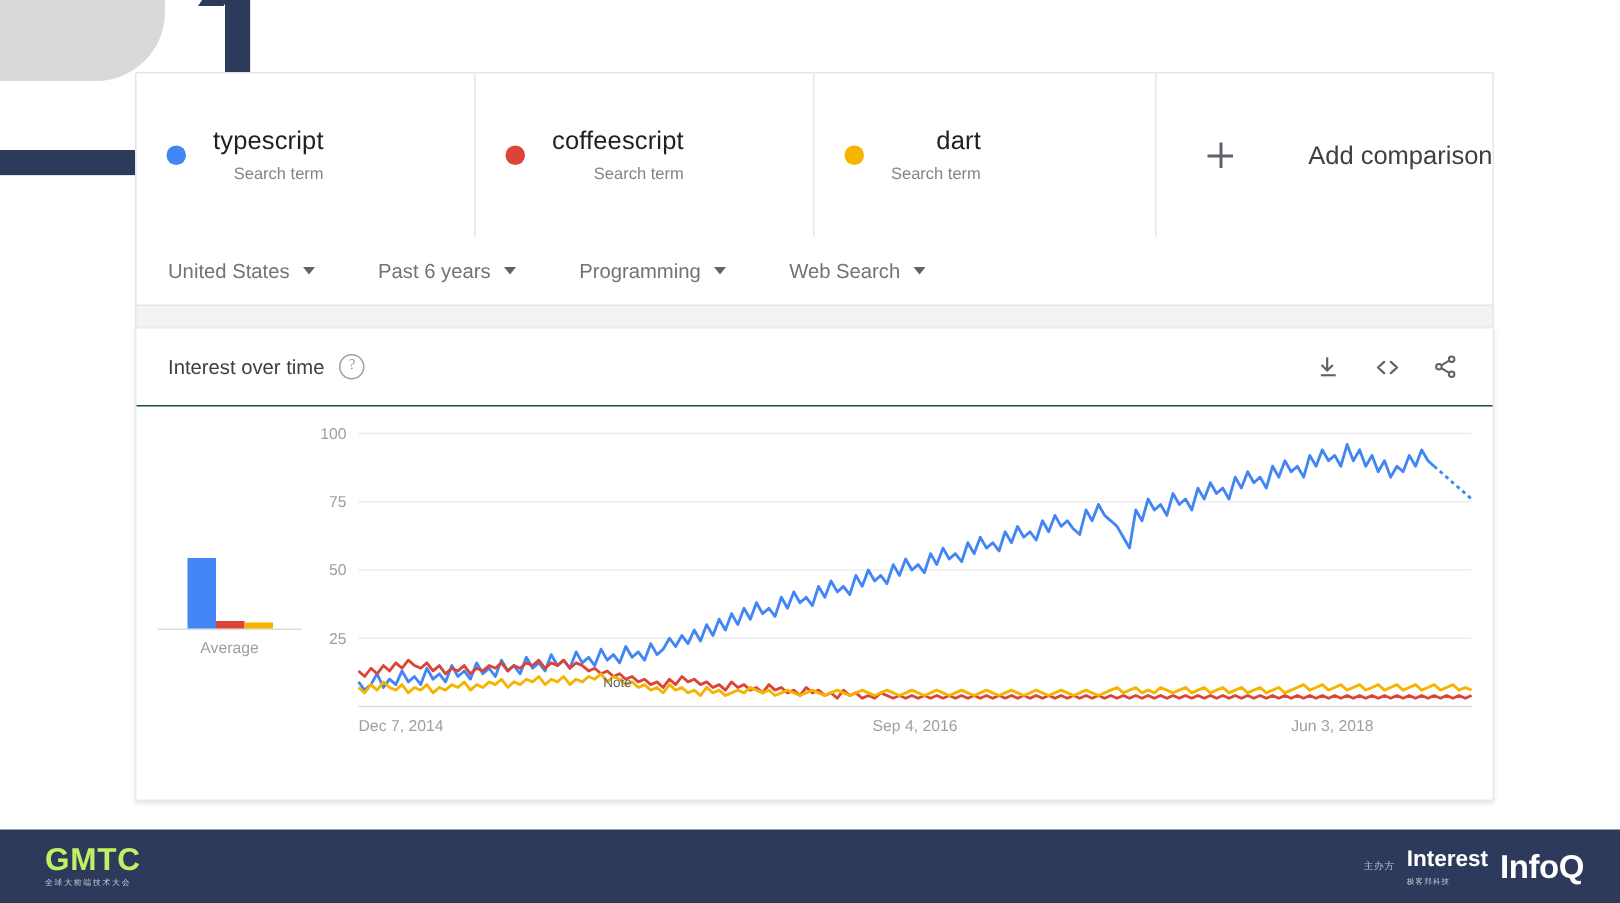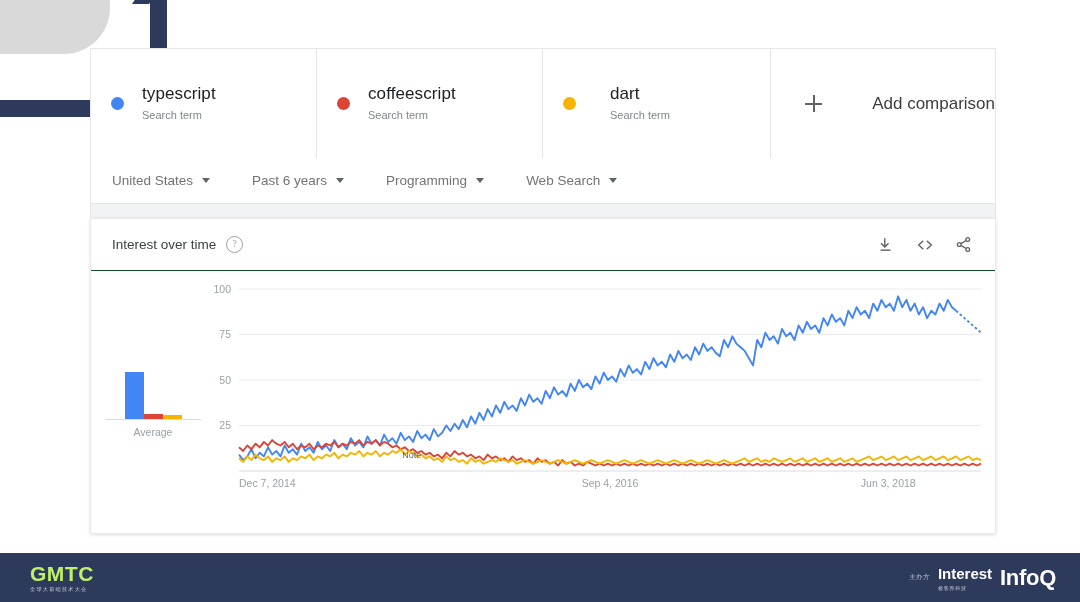--- a/index.html
+++ b/index.html
@@ -68,28 +68,28 @@
     box-sizing: border-box;
   }
   .compare-card {
     flex: 0 0 226px;
     border-right: 1px solid #e4e6e8;
     box-sizing: border-box;
     display: flex;
     align-items: center;
     padding-left: 20px;
   }
-  .compare-card:nth-child(3) { flex: 0 0 228px; gap: 16px; }
+  .compare-card:nth-child(3) { flex: 0 0 228px; }
   .dot {
     width: 13px; height: 13px;
     border-radius: 50%;
     flex: 0 0 13px;
     margin-right: 18px;
   }
-  .term-block { line-height: 1.25; }
+  .term-block { line-height: 1.25; text-align: right; }
   .term-name {
     font-size: 17px;
     color: #202124;
     letter-spacing: .1px;
   }
   .term-sub {
     font-size: 11px;
     color: #80868b;
     margin-top: 10px;
   }

